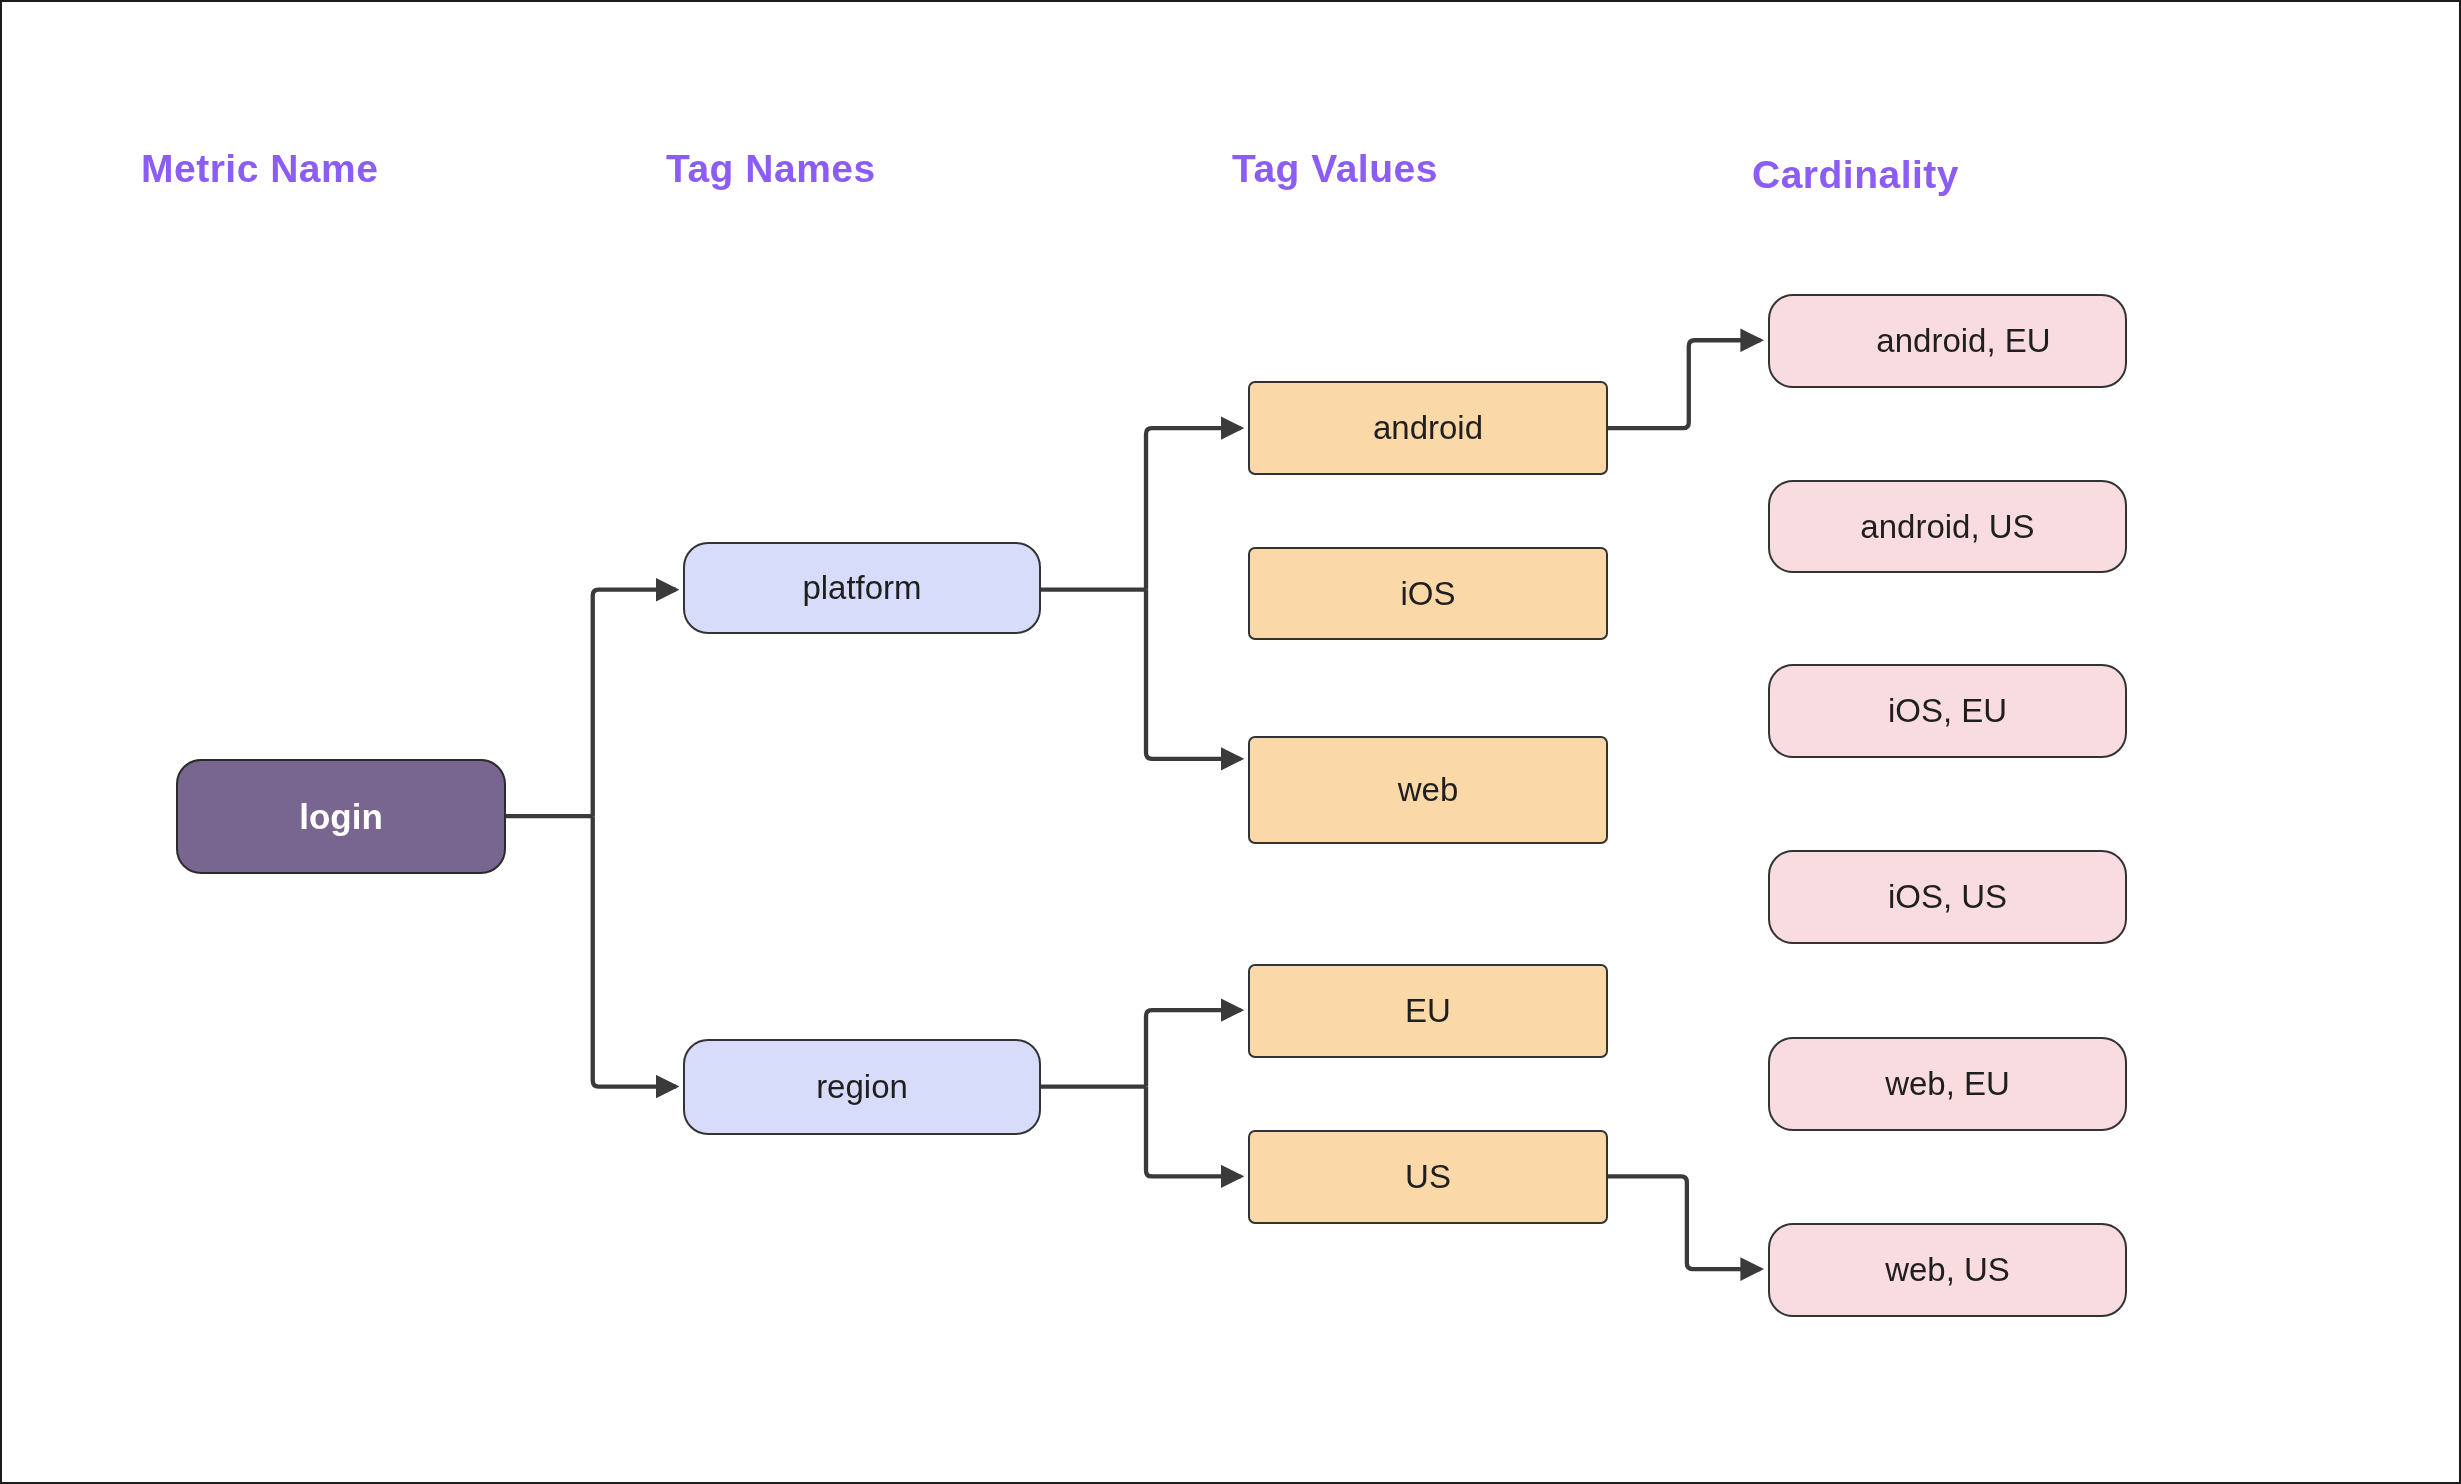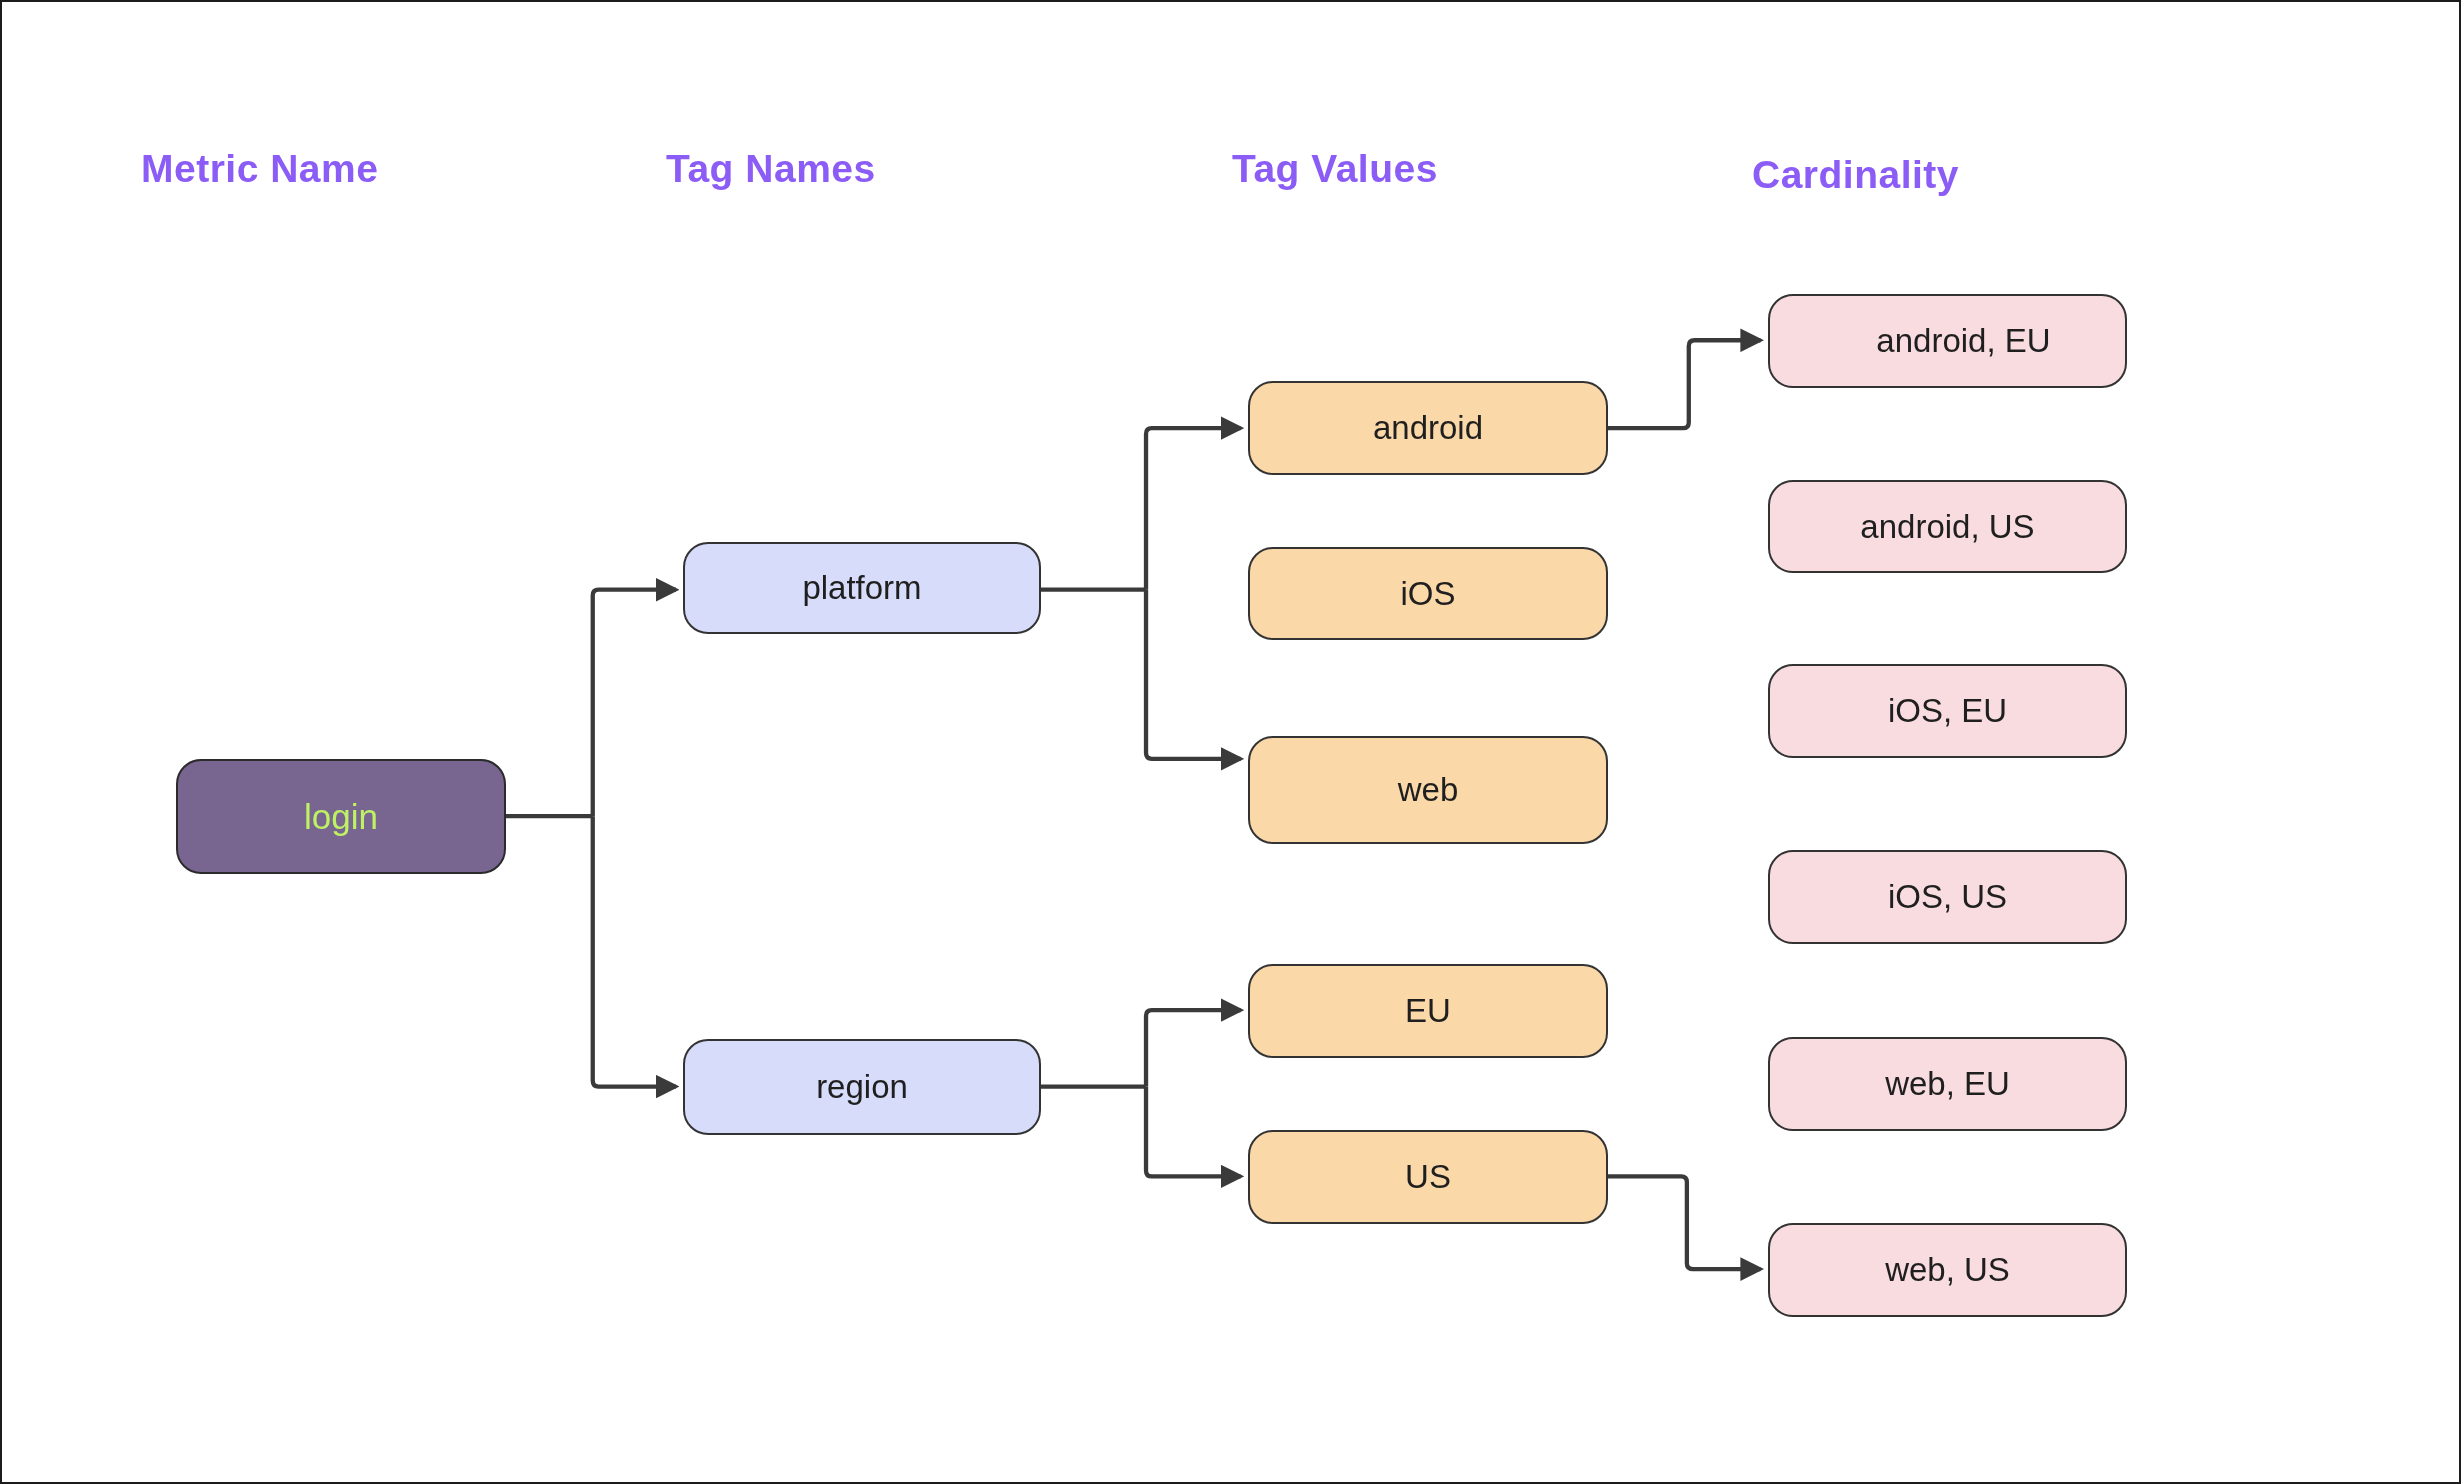--- a/index.html
+++ b/index.html
@@ -48,26 +48,26 @@
     display: flex;
     align-items: center;
     justify-content: center;
     font-size: 33px;
     color: #1f1f1f;
     background: #eeeeee;
   }
   .node.metric {
     background: var(--metric-fill, #786590);
     border-color: #2b2b2b;
-    color: #bef264;
-    font-weight: normal;
+    color: #ffffff;
+    font-weight: bold;
     font-size: 35px;
   }
   .node.tag-name    { background: var(--tag-name-fill, #d6dcfa); }
-  .node.tag-value   { background: var(--tag-value-fill, #fad8a8); }
+  .node.tag-value   { background: var(--tag-value-fill, #fad8a8); border-radius: 7px; }
   .node.cardinality { background: var(--cardinality-fill, #f9dce0); }
 
   
   #hdr-metric      { left: 139px;  top: 145px; }
   #hdr-tag-names   { left: 664px;  top: 145px; }
   #hdr-tag-values  { left: 1230px; top: 145px; }
   #hdr-cardinality { left: 1750px; top: 151px; }
 
   #node-login    { left: 174px;  top: 757px;  width: 330px; height: 115px; }
   #node-platform { left: 681px;  top: 540px;  width: 358px; height: 92px; }

